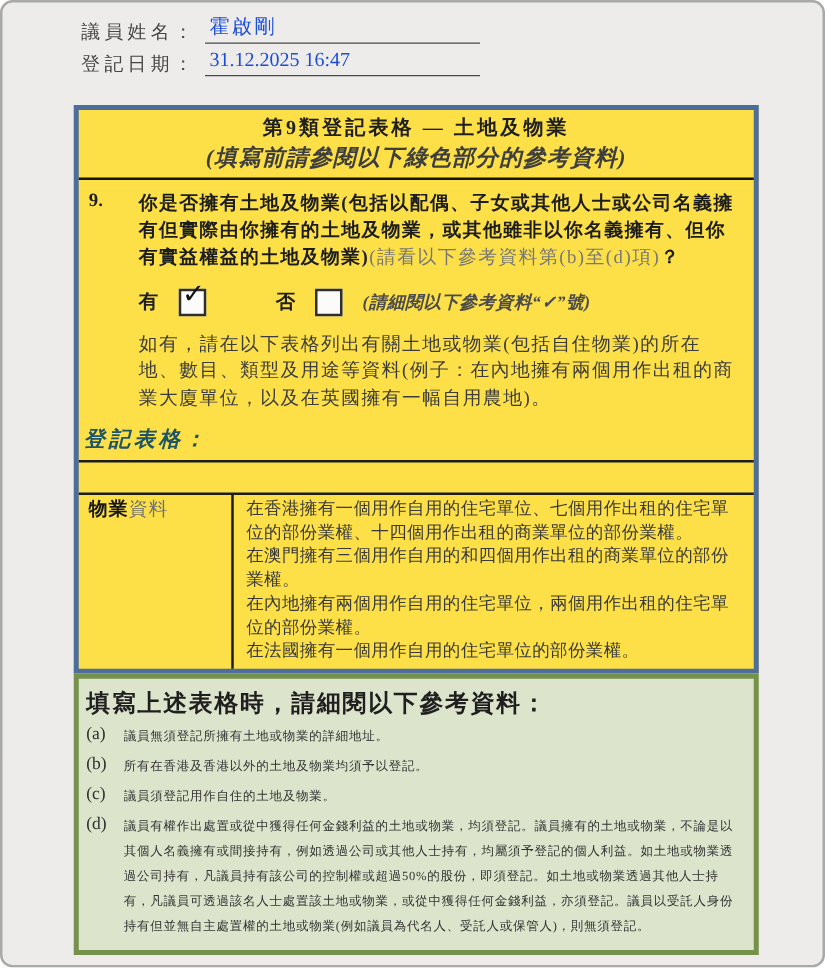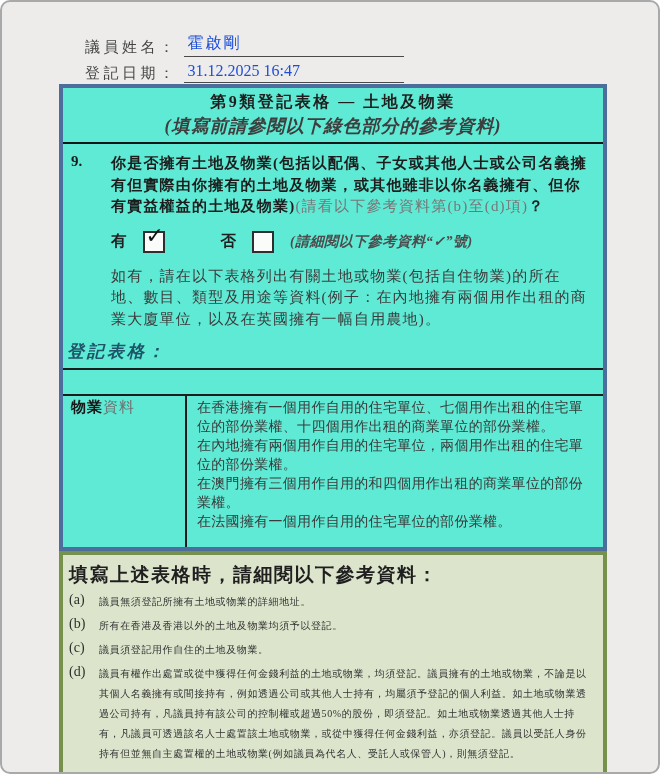--- a/index.html
+++ b/index.html
@@ -4,35 +4,35 @@
 <style>
   html,body { margin:0; padding:0; background:#ffffff; }
   .page {
     position:relative; width:660px; height:774px; box-sizing:border-box;
     background:#edecea; border:2px solid #a9a9a9; border-radius:10px;
     font-family:"Liberation Serif","DejaVu Serif",serif; color:#3a3a3a;
     overflow:hidden;
   }
 
   
-  .header { position:absolute; left:63px; top:31px;margin-left:20px; }
+  .header { position:absolute; left:63px; top:9px; }
   .hdr-row { display:flex; align-items:flex-end; margin-bottom:5px; }
   .hdr-label { font-size:15px; letter-spacing:3.5px; color:#454545; white-space:nowrap; }
   .hdr-value {
     display:inline-block; width:212px; margin-left:6px; padding:0 4px 2px 4px;
     border-bottom:1.5px solid #4a4a4a; font-size:16px; color:#1d4ed8;
   }
   .hdr-value.name { letter-spacing:2px; }
 
   
   .stack { position:absolute; left:57px; top:82px; width:548px; }
 
   .form-box {
     box-sizing:border-box; width:548px; border:4px solid #4d6d9d;
-    background:#5eead4;
+    background:#fde047;
   }
   .title-block { text-align:center; padding-top:4px; }
   .form-title { font-size:16px; font-weight:bold; color:#1f1f1f; letter-spacing:2.5px; }
   .form-subtitle { font-size:18px; font-weight:bold; font-style:italic; color:#3e3e3e; letter-spacing:1px; margin-top:1px; }
   .title-rule { border-top:2.5px solid #161616; margin-top:4px; }
 
   .question { display:flex; padding:9px 12px 0 8px; }
   .q-num { width:40px; flex:0 0 40px; font-weight:bold; font-size:15px; color:#1d1d1d; }
   .q-text { flex:1; font-size:15px; line-height:21.5px; letter-spacing:1.2px; }
   .q-main { font-weight:bold; color:#1d1d1d; }
@@ -55,21 +55,21 @@
   .instruction { margin:13px 10px 0 48px; font-size:15px; line-height:21.5px; letter-spacing:1.2px; color:#3c3c3c; }
 
   .register-heading { margin:10px 0 5px 4px; font-size:17px; font-weight:bold; color:#1d5467; letter-spacing:3px;font-style:italic; }
 
   .reg-table { border-top:2px solid #1d1d1d; }
   .reg-row { display:flex; }
   .reg-row.first { border-bottom:2px solid #1d1d1d; min-height:24px; }
   .reg-label { flex:0 0 106px; border-right:2px solid #1d1d1d; padding:2px 8px; font-size:15px; letter-spacing:1px; }
   .reg-label .strong { font-weight:bold; color:#171717; }
   .reg-label .plain { color:#707070; }
-  .reg-content { flex:1; padding:2px 10px 16px 10px; font-size:14px; line-height:19px; letter-spacing:0.3px; color:#3a3a3a; }
+  .reg-content { flex:1; padding:2px 10px 4px 10px; font-size:14px; line-height:19px; letter-spacing:0.3px; color:#3a3a3a; }
   .reg-content p { margin:0; }
 
   
   .notes-box {
     box-sizing:border-box; width:548px; border:4px solid #76914b;
     background:#dce5cc; padding:5px 10px 8px 6px;
   }
   .notes-heading { font-size:19px; font-weight:bold; color:#1f1f1f; letter-spacing:1.5px; margin:2px 0 3px 0; }
   .note-item { display:flex; margin-top:4px; }
   .note-key { flex:0 0 30px; font-size:14px; color:#2e2e2e; }
@@ -122,22 +122,22 @@
       <div class="register-heading">登記表格：</div>
 
       <div class="reg-table">
         <div class="reg-row first">
           <div class="reg-content"></div>
         </div>
         <div class="reg-row">
           <div class="reg-label"><span class="strong">物業</span><span class="plain">資料</span></div>
           <div class="reg-content">
             <p>在香港擁有一個用作自用的住宅單位、七個用作出租的住宅單位的部份業權、十四個用作出租的商業單位的部份業權。</p>
+            <p>在澳門擁有三個用作自用的和四個用作出租的商業單位的部份業權。</p>
             <p>在內地擁有兩個用作自用的住宅單位，兩個用作出租的住宅單位的部份業權。</p>
-            <p>在澳門擁有三個用作自用的和四個用作出租的商業單位的部份業權。</p>
             <p>在法國擁有一個用作自用的住宅單位的部份業權。</p>
           </div>
         </div>
       </div>
     </div>
 
     <div class="notes-box">
       <div class="notes-heading">填寫上述表格時，請細閱以下參考資料：</div>
       <div class="note-item">
         <div class="note-key">(a)</div>

